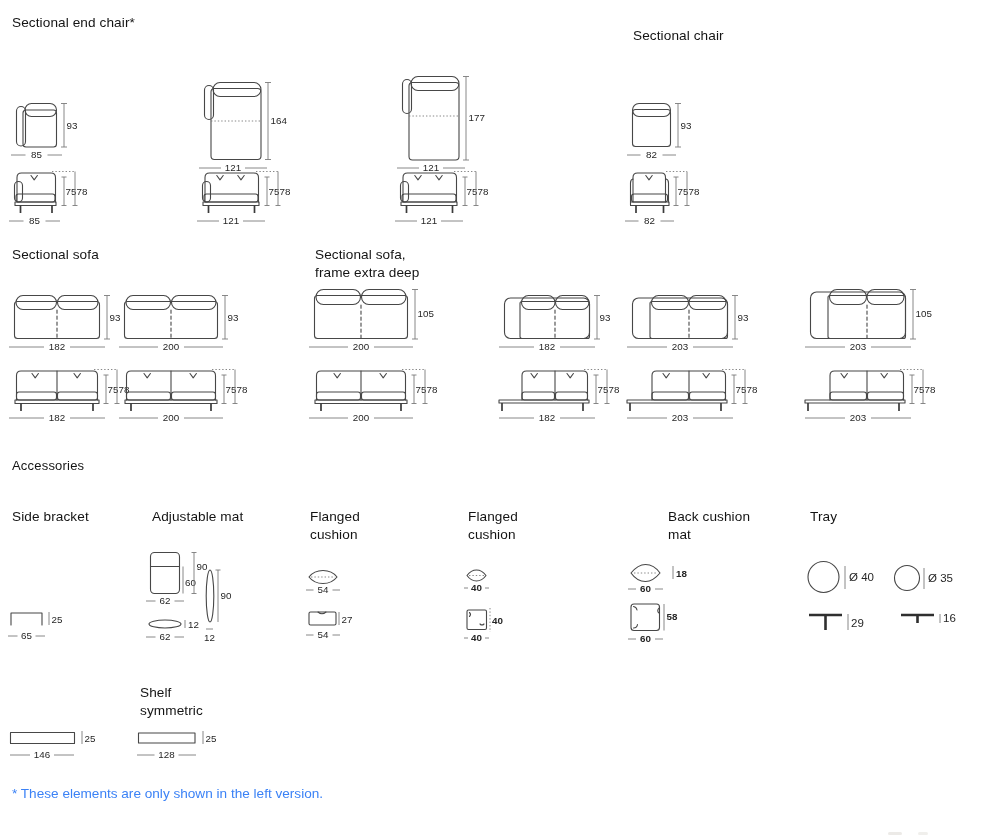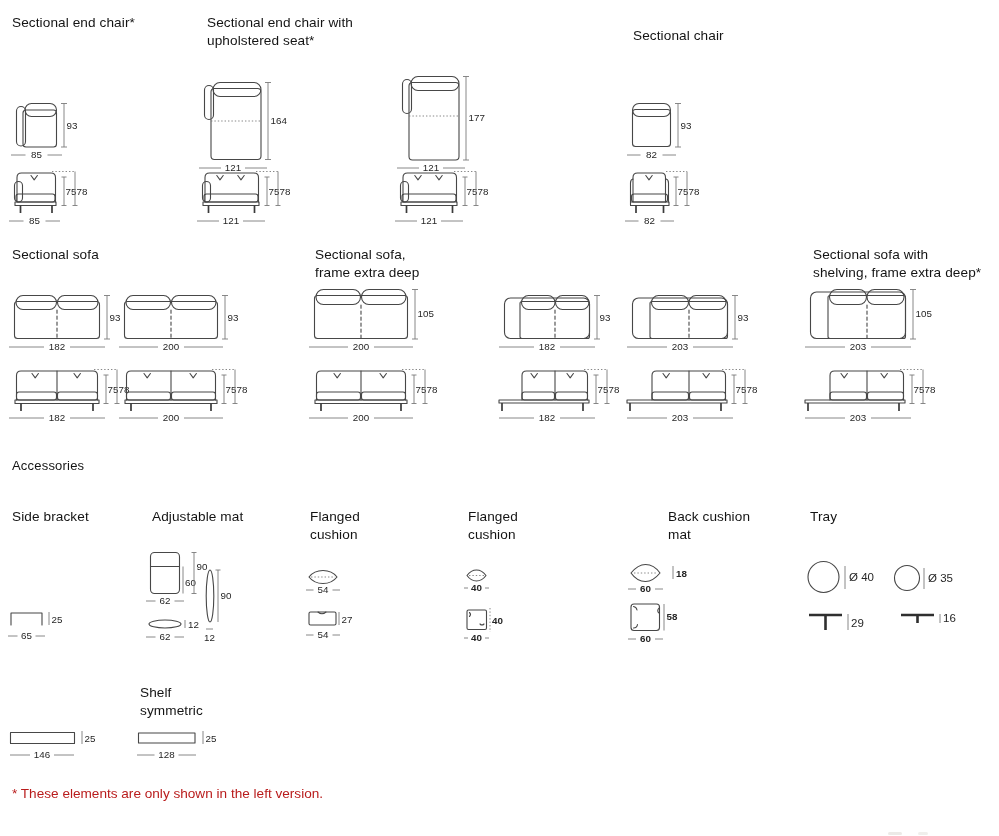--- a/index.html
+++ b/index.html
@@ -1,40 +1,39 @@
 <!DOCTYPE html>
 <html><head>
 <meta charset="utf-8">
 <style>
   html,body{margin:0;padding:0;background:#fff;}
   #page{position:relative;width:999px;height:836px;background:#ffffff;overflow:hidden;
         font-family:"Liberation Sans","DejaVu Sans",sans-serif;color:#1a1a1a;}
   .t{position:absolute;font-size:13.6px;line-height:1.32;letter-spacing:.1px;color:#141414;}
   .h{font-weight:400;font-size:13px;letter-spacing:.2px;}
-  .fn{position:absolute;font-size:13.6px;line-height:1.5;color:#b91c1c;}
+  .fn{position:absolute;font-size:13.6px;line-height:1.5;color:#3b82f6;}
   svg.d{position:absolute;overflow:visible;}
   .ln{fill:none;stroke:#474747;stroke-width:1.1;stroke-linejoin:round;stroke-linecap:round;}
   .tk{stroke-width:2.6;stroke:#2f2f2f;}
   .lg{stroke-width:1.7;stroke:#3a3a3a;}
   .dm{fill:none;stroke:#7a7a7a;stroke-width:0.9;}
   .dot{stroke-dasharray:1.4,2;}
   .dsh{stroke-dasharray:3.2,2.8;}
   text{font-family:"Liberation Sans","DejaVu Sans",sans-serif;font-size:9.8px;fill:#262626;}
   text.b{font-weight:700;}
   text.big{font-size:11.5px;}
   .mid{text-anchor:middle;}
   .artifact{position:absolute;background:#dad6cf;border-radius:2px;}
 </style>
 </head>
 <body>
 
 <div id="page">
 
   <div class="t" style="left:12px;top:14px;width:170px">Sectional end chair*</div>
-  <div class="t" style="left:207px;top:14px;width:168px">Sectional end chair with upholstered seat*</div>
   <div class="t" style="left:633px;top:27px;width:160px">Sectional chair</div>
 
   <svg class="d" style="left:10px;top:103px" width="80" height="60" viewBox="0 0 80 60">
     <rect class="ln" x="6.5" y="3.5" width="9" height="39.5" rx="4.5"></rect>
     <rect class="ln" x="13" y="7" width="33.5" height="37" rx="3"></rect>
     <rect class="ln" x="15" y="0.5" width="31.5" height="13" rx="6.5"></rect>
     <line class="dm" x1="54" y1="0.5" x2="54" y2="44"></line>
       <path class="dm" d="M51,0.5 h6 M51,44 h6"></path>
     <text x="56.5" y="26">93</text>
     <path class="dm" d="M1,52 H15.5 M37.5,52 H52"></path>
@@ -142,21 +141,20 @@
     <text x="53.5" y="25">75</text>
     <line class="dm" x1="63" y1="1.5" x2="63" y2="35.5"></line>
       <path class="dm" d="M60.5,35.5 h5"></path>
     <text x="64.5" y="25">78</text>
     <path class="dm" d="M1,51 H14.5 M36.5,51 H50"></path>
     <text class="mid" x="25.5" y="54">82</text>
   </svg>
 
   <div class="t" style="left:12px;top:246px;width:200px">Sectional sofa</div>
   <div class="t" style="left:315px;top:246px;width:118px">Sectional sofa, frame extra deep</div>
-  <div class="t" style="left:813px;top:246px;width:172px">Sectional sofa with shelving, frame extra deep*</div>
 
   <svg class="d" style="left:8px;top:295px" width="126" height="62" viewBox="0 0 126 62">
     <rect class="ln" x="6.5" y="6.5" width="85" height="37" rx="3"></rect>
     <rect class="ln" x="8" y="0.5" width="40.5" height="14" rx="7"></rect>
     <rect class="ln" x="49.5" y="0.5" width="40.5" height="14" rx="7"></rect>
     <line class="ln dsh" x1="49" y1="15" x2="49" y2="43" stroke-width="0.9"></line>
     <line class="dm" x1="99" y1="0.5" x2="99" y2="44"></line>
       <path class="dm" d="M96,0.5 h6 M96,44 h6"></path>
     <text x="101.5" y="26">93</text>
     <path class="dm" d="M1,52 H36 M62,52 H97"></path>

